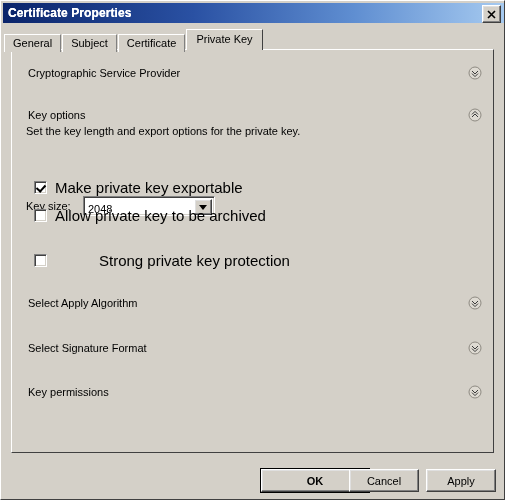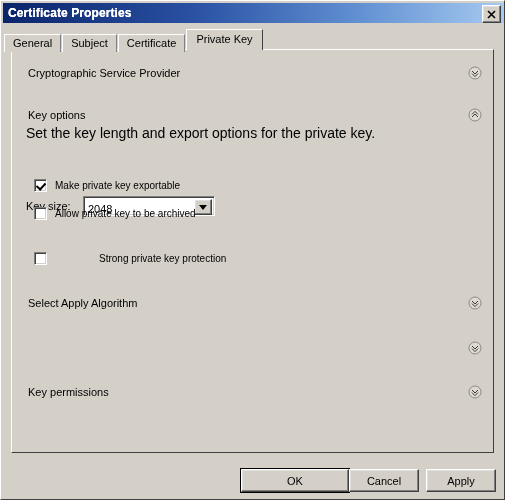--- a/index.html
+++ b/index.html
@@ -150,21 +150,21 @@
     width: 14px;
     height: 14px;
     cursor: default;
   }
   .expander svg { display: block; }
 
   
   .body-text {
     position: absolute;
     left: 14px;
-    font-size: 14px;
+    font-size: 11px;
     white-space: nowrap;
   }
   .field-label {
     position: absolute;
     left: 14px;
     font-size: 11px;
     white-space: nowrap;
   }
 
   
@@ -234,21 +234,21 @@
     left: 3px;
     top: 1px;
     width: 4px;
     height: 7px;
     border-right: 2px solid #000;
     border-bottom: 2px solid #000;
     transform: rotate(42deg);
   }
   .checklabel {
     margin-left: 8px;
-    font-size: 10px;
+    font-size: 15px;
     white-space: nowrap;
   }
 
   
   #learnmore {
     position: absolute;
     left: 14px;
     top: 440px;
     font-size: 11px;
     white-space: nowrap;
@@ -274,21 +274,21 @@
     align-items: center;
     justify-content: center;
     font-size: 11px;
     box-sizing: border-box;
     cursor: default;
   }
   .footer-button.default {
     outline: 1px solid #000000;
     outline-offset: 0px;
   }
-  #ok-button     { left: 240px; width: 108px; }
+  #ok-button     { left: 260px; width: 108px; font-weight: bold; }
   #cancel-button { left: 348px; width: 70px; }
   #apply-button  { left: 425px; width: 70px; }
 </style>
 </head>
 <body>
 
 <div id="dialog">
 
   <div id="titlebar">
     <span id="title-text">Certificate Properties</span>
@@ -368,20 +368,21 @@
       <span class="section-title">Select Apply Algorithm</span>
       <span class="expander">
         <svg width="14" height="14" viewBox="0 0 14 14">
           <circle cx="7" cy="7" r="6" fill="#dedad2" stroke="#8e8a82" stroke-width="1"></circle>
           <path d="M4 5 L7 8 L10 5 M4 7.6 L7 10.6 L10 7.6" stroke="#3a3a3a" stroke-width="1" fill="none"></path>
         </svg>
       </span>
     </div>
 
     <div class="section-row" style="top:285px;">
+      <span class="section-title">Select Signature Format</span>
       <span class="expander">
         <svg width="14" height="14" viewBox="0 0 14 14">
           <circle cx="7" cy="7" r="6" fill="#dedad2" stroke="#8e8a82" stroke-width="1"></circle>
           <path d="M4 5 L7 8 L10 5 M4 7.6 L7 10.6 L10 7.6" stroke="#3a3a3a" stroke-width="1" fill="none"></path>
         </svg>
       </span>
     </div>
 
     <div class="section-row" style="top:329px;">
       <span class="section-title">Key permissions</span>

